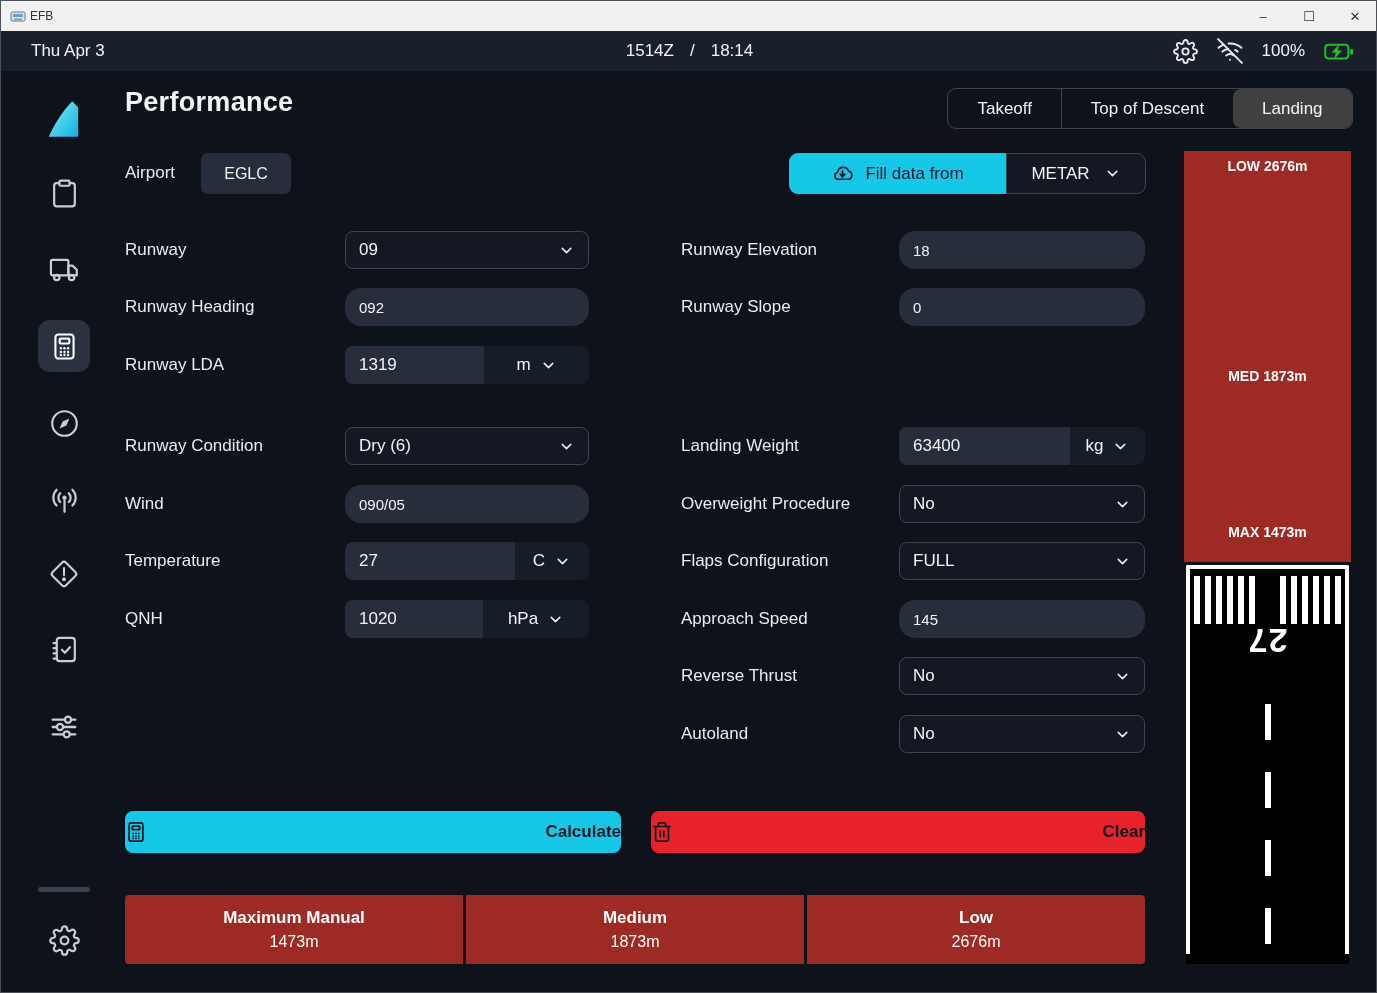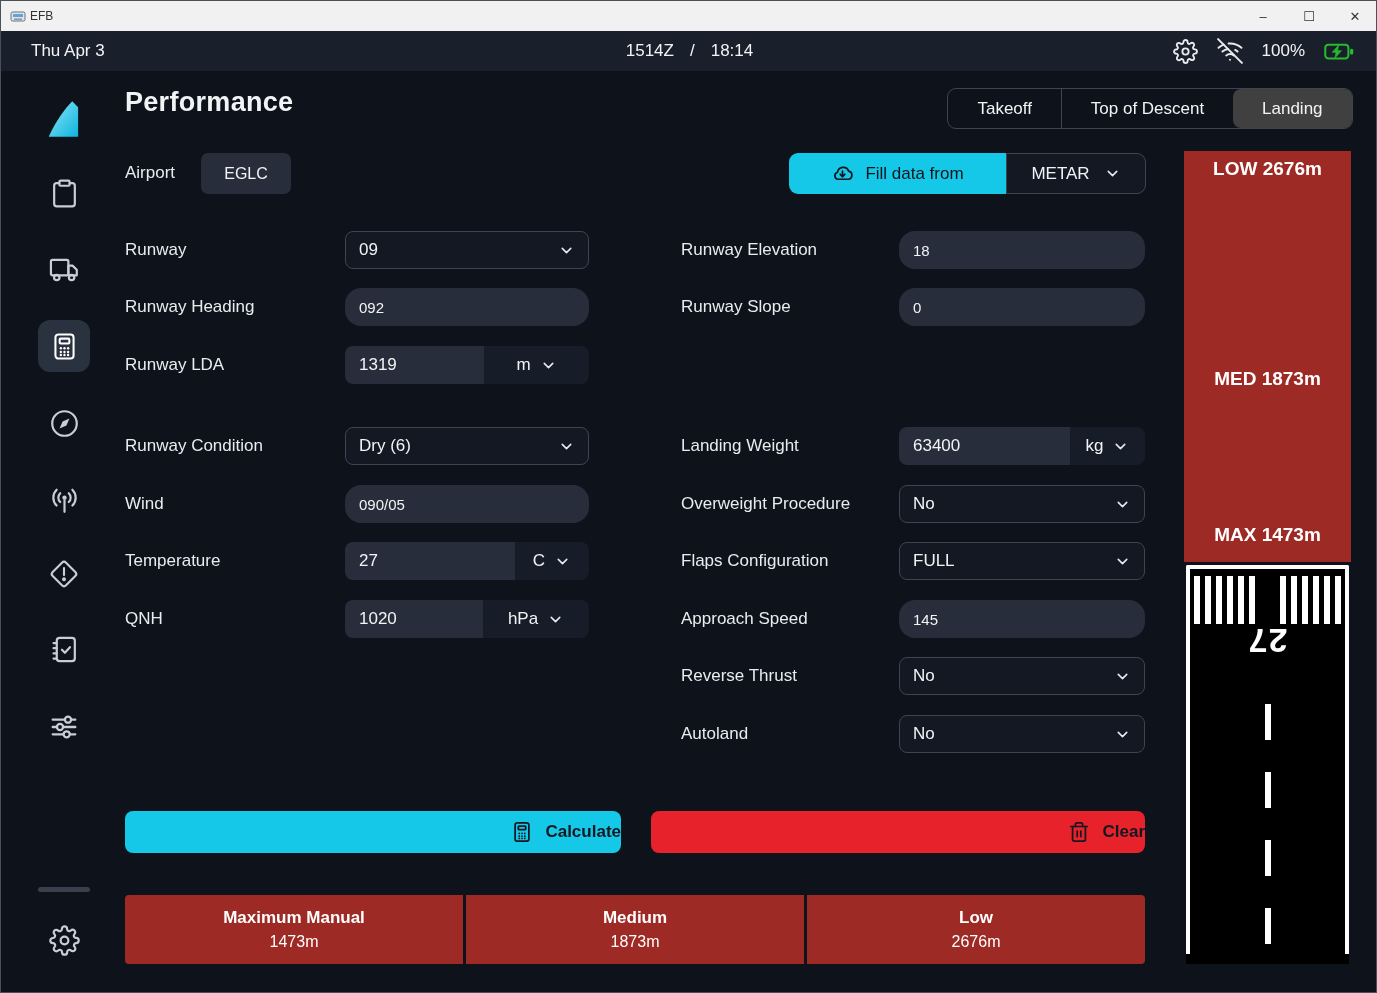--- a/index.html
+++ b/index.html
@@ -53,35 +53,35 @@
   .ctrl{position:absolute;right:0;top:0;height:38px}
   .colL .ctrl{width:244px}
   .colR .ctrl{width:246px}
   .sel{background:var(--select-bg);border:1.5px solid var(--border);border-radius:8px;display:flex;align-items:center;color:var(--text);font-size:17px;padding:0 13px;justify-content:space-between;width:100%;height:100%}
   .tinput{width:100%;height:100%;background:var(--panel);border:none;border-radius:16px;color:var(--text);font-size:15px;padding:0 14px;outline:none}
   .combo{display:flex;width:100%;height:100%;border-radius:8px;overflow:hidden}
   .combo input{flex:1;min-width:0;background:var(--panel);border:none;color:var(--text);font-size:17px;padding:0 14px;outline:none}
   .unit{background:var(--unit-bg);display:flex;align-items:center;justify-content:center;gap:9px;color:var(--text);font-size:17px}
 
   
-  .btn{position:absolute;top:810px;height:42px;border:none;border-radius:8px;display:flex;align-items:center;justify-content:flex-end;gap:12px;font-size:17px;font-weight:700;color:#141821}
+  .btn{position:absolute;top:810px;height:42px;border:none;border-radius:8px;display:flex;align-items:center;justify-content:space-between;gap:12px;font-size:17px;font-weight:700;color:#141821}
   .btn-calc{left:124px;width:496px;background:var(--accent)}
   .btn-clear{left:650px;width:494px;background:var(--danger)}
 
   
   .results{position:absolute;left:124px;top:894px;width:1020px;height:69px;display:flex;gap:3px;background:transparent}
   .result-cell{flex:1;background:var(--result-red);display:flex;flex-direction:column;align-items:center;justify-content:center;gap:5px;color:#fff}
   .result-cell .rl{font-size:17px;font-weight:700}
   .result-cell .rv{font-size:16px}
   .results .result-cell:first-child{border-radius:4px 0 0 4px}
   .results .result-cell:last-child{border-radius:0 4px 4px 0}
 
   
   .dist-bar{position:absolute;left:1183px;top:150px;width:167px;height:411px;background:var(--result-red);color:#fff}
-  .dist-label{position:absolute;left:0;width:100%;text-align:center;font-size:19px;font-weight:700}
+  .dist-label{position:absolute;left:0;width:100%;text-align:center;font-size:14px;font-weight:700}
   .dl-low{top:7px}.dl-med{top:217px}.dl-max{top:373px}
   .runway{position:absolute;left:1185px;top:564px;width:163px;height:399px;background:#000}
   .runway-edges{position:absolute;left:0;top:0;width:100%;height:389px;border:4px solid #fff;border-bottom:none;border-radius:2px 2px 0 0}
   .keys{position:absolute;left:8px;right:8px;top:11px;height:48px;display:flex;justify-content:space-between}
   .keygroup{display:flex;gap:5px}
   .key{width:6px;height:100%;background:#fff}
   .rw-num{position:absolute;left:0;width:100%;top:56px;text-align:center;color:#fff;font-size:34px;font-weight:600;transform:rotate(180deg);letter-spacing:1px}
   .centerline{position:absolute;left:50%;margin-left:-3px;top:139px;bottom:5px;width:6px;background:repeating-linear-gradient(to bottom,#fff 0 36px,transparent 36px 68px)}
 
   svg{display:block}

